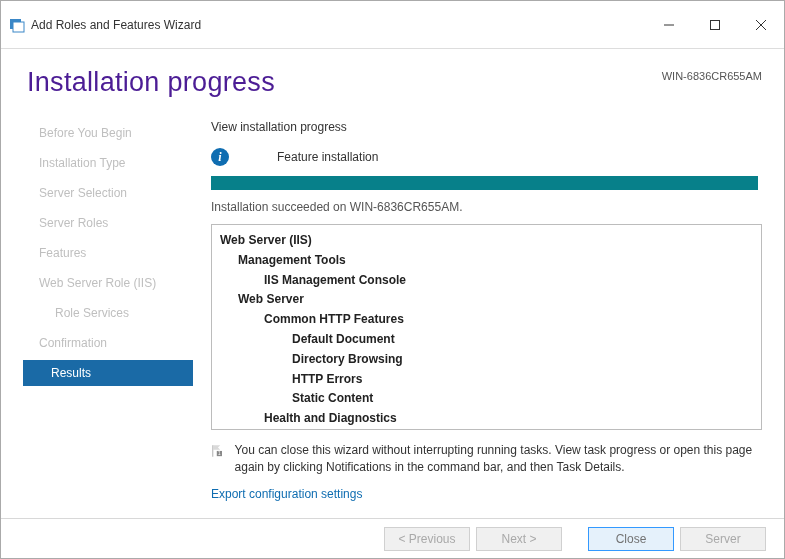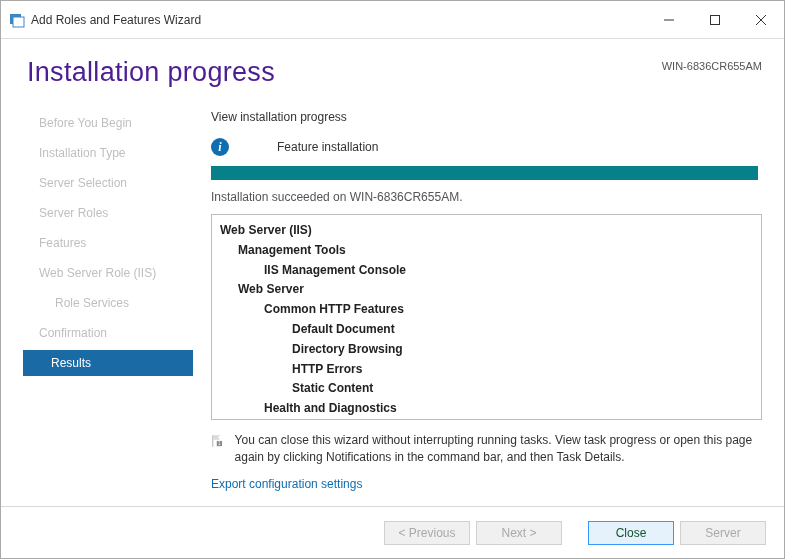--- a/index.html
+++ b/index.html
@@ -1,18 +1,18 @@
 <!DOCTYPE html>
 <html><head>
 <meta charset="utf-8">
 <style>
   * { box-sizing: border-box; font-family: "Segoe UI", Arial, sans-serif; }
   body { margin:0; background:#fff; }
   .window { width:785px; height:559px; border:1px solid #aaa; background:#fff; display:flex; flex-direction:column; }
-  .titlebar { height:38px; display:flex; align-items:center; border-bottom:1px solid #ddd; }
+  .titlebar { height:48px; display:flex; align-items:center; border-bottom:1px solid #ddd; }
   .titlebar-icon { width:16px; height:16px; margin:0 6px 0 8px; display:flex; align-items:center; justify-content:center; }
   .titlebar-title { font-size:12px; color:#333; flex:1; }
   .winbtns { display:flex; height:100%; }
   .winbtn { width:46px; height:100%; display:flex; align-items:center; justify-content:center; color:#555; }
   .winbtn svg { width:10px; height:10px; }
   .header { padding:18px 22px 10px 26px; display:flex; align-items:flex-start; }
   .header h1 { margin:0; font-weight:300; font-size:27px; color:#4c1d95; letter-spacing:0.3px; }
   .header-right { margin-left:auto; text-align:right; font-size:11px; color:#555; line-height:1.4; padding-top:2px; }
   .body { flex:1; display:flex; padding:0 22px 0 22px; min-height:0; }
   .sidebar { width:170px; padding-top:12px; }
@@ -28,22 +28,22 @@
   .result-line { font-size:12px; color:#555; margin-bottom:10px; }
   .featurebox { border:1px solid #bcbcbc; height:206px; overflow-y:scroll; padding:6px 4px 6px 8px; font-size:12px; color:#222; line-height:1.65; }
   .featurebox .b { font-weight:600; }
   .l1 { padding-left:18px; }
   .l2 { padding-left:44px; }
   .l3 { padding-left:72px; }
   .note { display:flex; margin-top:12px; }
   .note-flag { width:20px; height:24px; margin-right:12px; margin-top:2px; }
   .note-text { font-size:12px; color:#333; line-height:1.45; }
   .exportlink { font-size:12px; color:#0f6db1; margin-top:10px; display:inline-block; }
-  .footer { height:52px; border-top:1px solid #d8d8d8; display:flex; align-items:center; justify-content:flex-end; padding:0 18px; gap:6px; }
-  .btn { width:86px; height:24px; font-size:12px; border:1px solid #adadad; background:#e1e1e1; color:#14532d; display:flex; align-items:center; justify-content:center; }
+  .footer { height:40px; border-top:1px solid #d8d8d8; display:flex; align-items:center; justify-content:flex-end; padding:0 18px; gap:6px; }
+  .btn { width:86px; height:24px; font-size:12px; border:1px solid #adadad; background:#e1e1e1; color:#737373; display:flex; align-items:center; justify-content:center; }
   .btn.disabled { color:#a9a9a9; background:#f0f0f0; border-color:#d0d0d0; }
   .btn.primary { border:1px solid #3399ff; background:#e5f1fb; }
   ::-webkit-scrollbar { width:17px; }
   ::-webkit-scrollbar-track { background:#f0f0f0; }
   ::-webkit-scrollbar-thumb { background:#c2c2c2; }
 </style>
 </head>
 <body>
 
 <div class="window">

